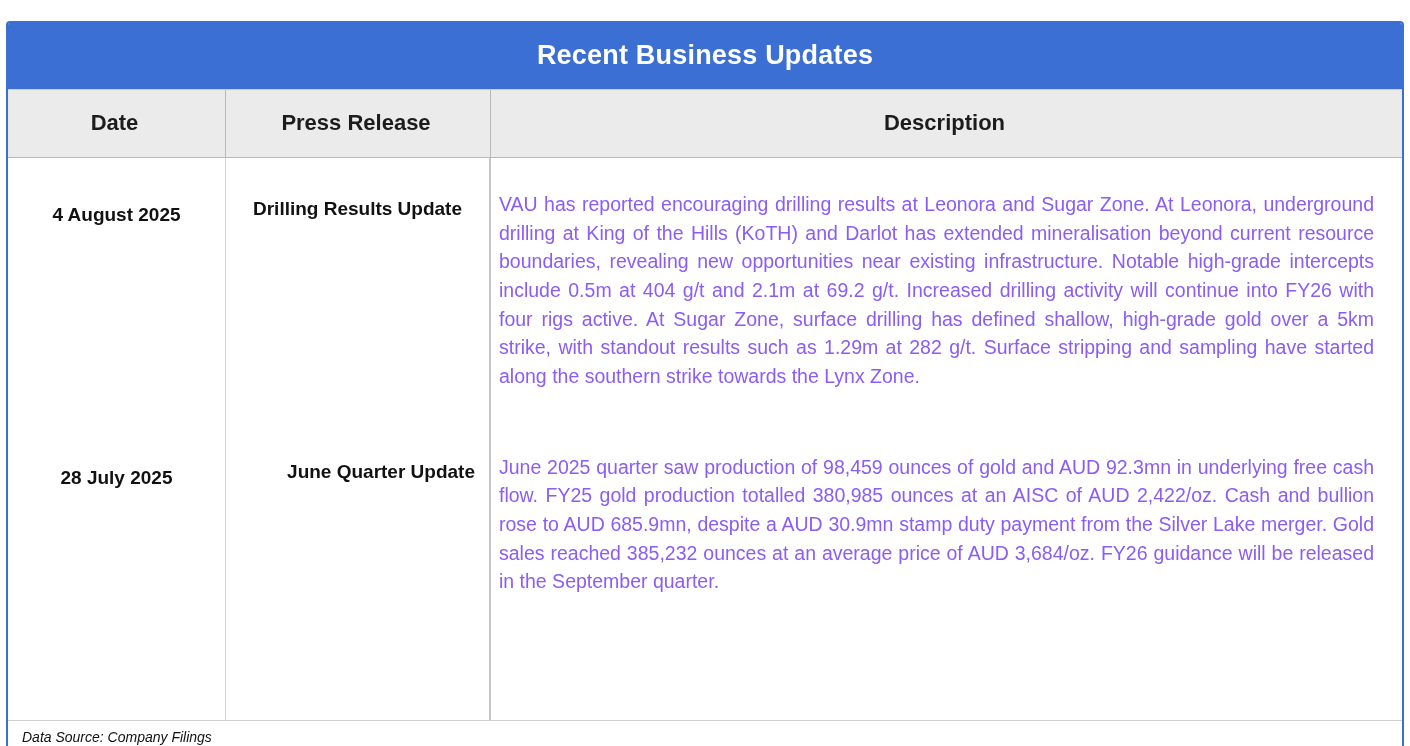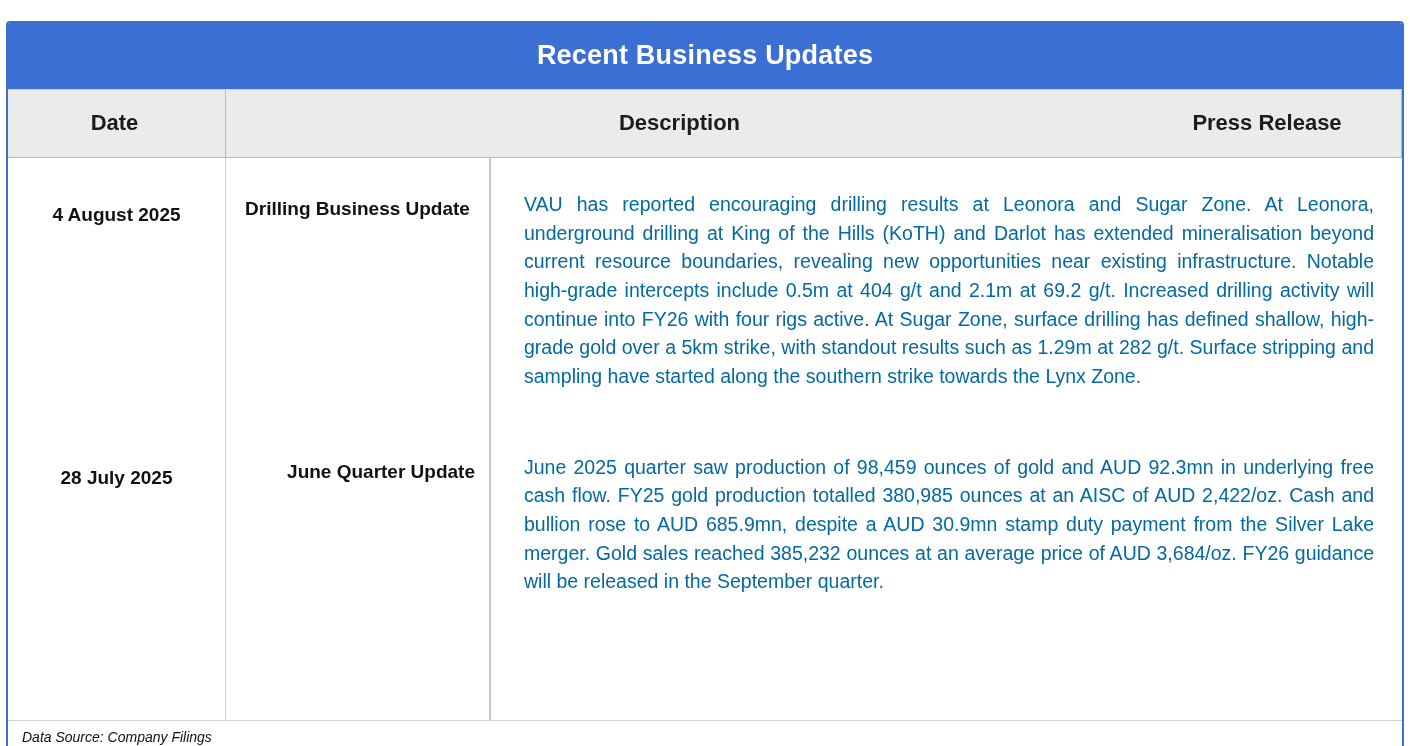--- a/index.html
+++ b/index.html
@@ -110,25 +110,25 @@
     border-right: 2px solid #c6c6c6;
     font-size: 19px;
     font-weight: bold;
     color: #111111;
     text-align: center;
     padding-top: 38px;
     line-height: 1.35;
   }
   .cell.col-desc {
     font-size: 19.5px;
-    color: #0369a1;
+    color: #8b5cf6;
     text-align: justify;
     text-justify: inter-word;
     line-height: 1.47;
-    padding: 32px 28px 10px 33px;
+    padding: 32px 28px 10px 8px;
   }
   .row-2 .cell.col-date { padding-top: 66px; }
   .row-2 .cell.col-pr { padding-top: 58px; text-align: right; }
   .row-2 .cell.col-desc { padding-top: 52px; }
   .footer {
     flex: 0 0 auto;
     border-top: 1px solid #cfcfcf;
     padding: 8px 0 8px 14px;
     font-size: 14px;
     font-weight: normal;
@@ -141,29 +141,29 @@
 
 <div class="page">
   <div class="outer-frame">
 
     <div class="title-bar">Recent Business Updates</div>
 
     <div class="table">
 
       <div class="header-row">
         <div class="header-cell col-date">Date</div>
+        <div class="header-cell col-pr">Press Release</div>
         <div class="header-cell col-desc">Description</div>
-        <div class="header-cell col-pr">Press Release</div>
       </div>
 
       <div class="body-rows">
 
         <div class="data-row row-1">
           <div class="cell col-date">4 August 2025</div>
-          <div class="cell col-pr">Drilling Business Update</div>
+          <div class="cell col-pr">Drilling Results Update</div>
           <div class="cell col-desc">VAU has reported encouraging drilling results at Leonora and Sugar Zone. At Leonora, underground drilling at King of the Hills (KoTH) and Darlot has extended mineralisation beyond current resource boundaries, revealing new opportunities near existing infrastructure. Notable high-grade intercepts include 0.5m at 404 g/t and 2.1m at 69.2 g/t. Increased drilling activity will continue into FY26 with four rigs active. At Sugar Zone, surface drilling has defined shallow, high-grade gold over a 5km strike, with standout results such as 1.29m at 282 g/t. Surface stripping and sampling have started along the southern strike towards the Lynx Zone.</div>
         </div>
 
         <div class="data-row row-2">
           <div class="cell col-date">28 July 2025</div>
           <div class="cell col-pr">June Quarter Update</div>
           <div class="cell col-desc">June 2025 quarter saw production of 98,459 ounces of gold and AUD 92.3mn in underlying free cash flow. FY25 gold production totalled 380,985 ounces at an AISC of AUD 2,422/oz. Cash and bullion rose to AUD 685.9mn, despite a AUD 30.9mn stamp duty payment from the Silver Lake merger. Gold sales reached 385,232 ounces at an average price of AUD 3,684/oz. FY26 guidance will be released in the September quarter.</div>
         </div>
 
       </div>

